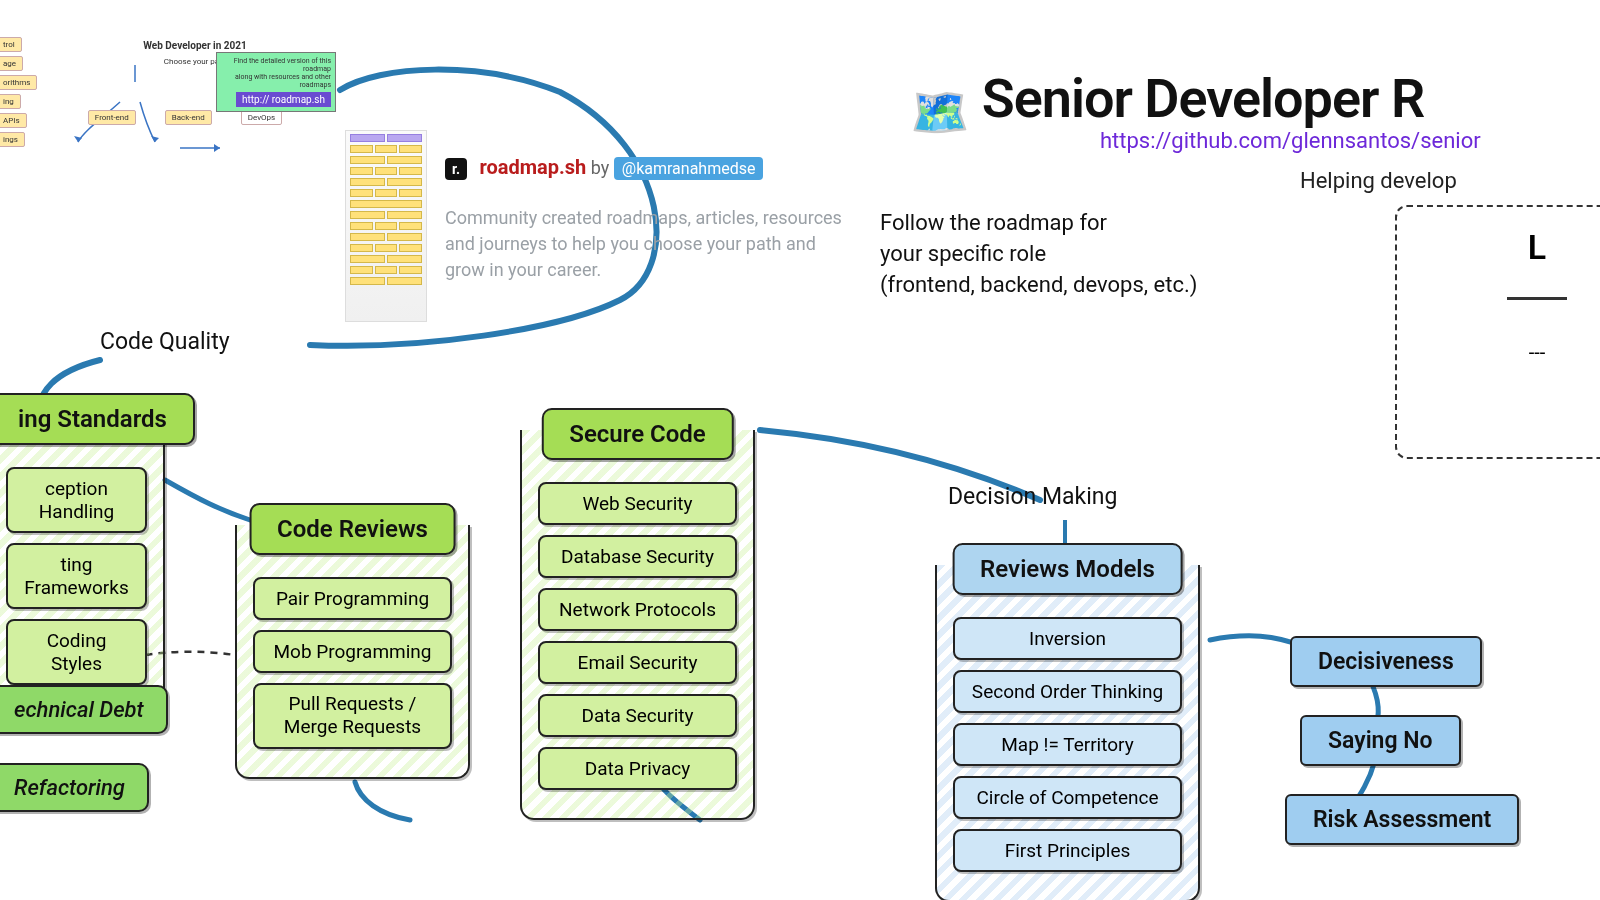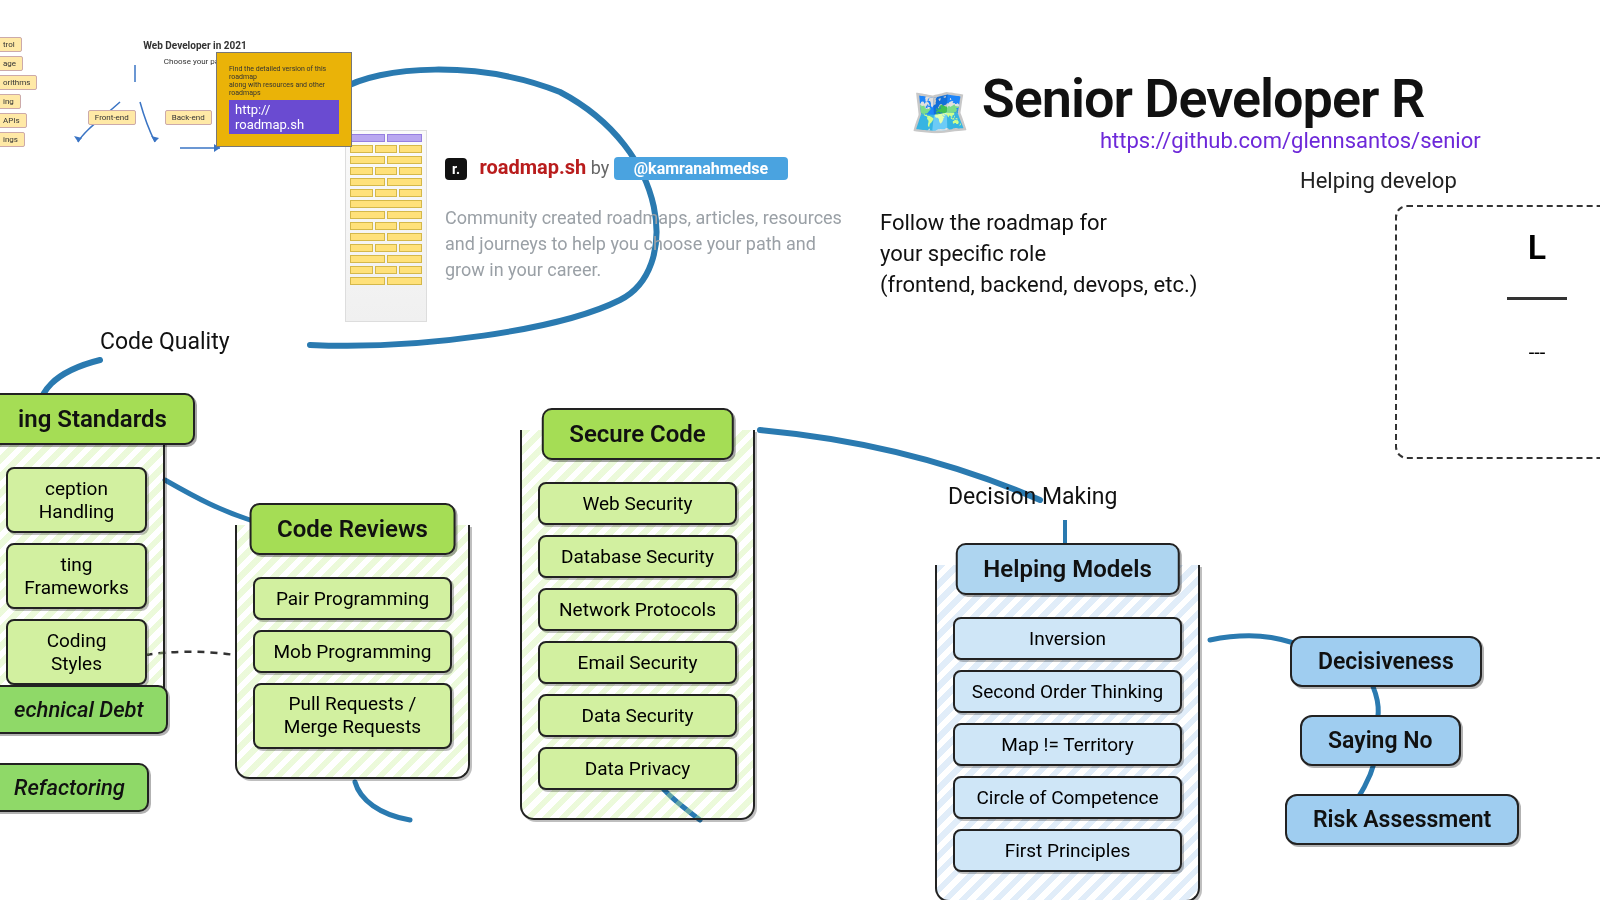--- a/index.html
+++ b/index.html
@@ -30,36 +30,36 @@
     border:2px solid #222;border-radius:8px;background:#d2f0a0;
     padding:8px 14px;margin:10px 0;font-size:19px;text-align:center;
     box-shadow:2px 2px 0 rgba(0,0,0,.25);
   }
   .item.blue{background:#cfe6f7}
   .pill{
     position:absolute;border:2px solid #222;border-radius:10px;background:#8fd968;
     padding:10px 22px;font-size:22px;font-style:italic;font-weight:500;color:#111;
     box-shadow:2px 2px 0 rgba(0,0,0,.3);
   }
-  .pill.blue{position:absolute;border:2px solid #222;border-radius:12px;background:#9fcdf0;padding:10px 26px;font-size:23px;font-weight:600;box-shadow:2px 2px 0 rgba(0,0,0,.3);font-style:normal}
+  .pill.blue{position:absolute;border:2px solid #222;border-radius:6px;background:#9fcdf0;padding:10px 26px;font-size:23px;font-weight:600;box-shadow:2px 2px 0 rgba(0,0,0,.3);font-style:normal}
   svg.connectors{position:absolute;left:0;top:0;width:1600px;height:900px;pointer-events:none}
   
   .rsh-card{display:flex;align-items:flex-start;font-size:18px;color:#555}
   .rsh-logo{width:22px;height:22px;background:#111;border-radius:4px;display:inline-flex;align-items:center;justify-content:center;color:#fff;font-weight:700;font-size:14px;margin-right:8px}
   .rsh-title{font-weight:700;color:#b91c1c;font-size:20px}
   .rsh-by{color:#666;font-size:18px}
-  .rsh-author{background:#4aa3e0;color:#fff;border-radius:4px;padding:2px 20px;font-size:16px;font-weight:700}
+  .rsh-author{background:#4aa3e0;color:#fff;border-radius:4px;padding:2px 8px;font-size:16px;font-weight:400}
   .rsh-desc{font-size:18px;color:#9aa0a6;line-height:1.45;max-width:410px;margin-top:25px}
   
   .inset2021{font-size:10px;color:#333}
   .inset2021 .hdr{font-weight:700;text-align:center}
   .inset2021 .choose{font-size:8px;text-align:center;margin-top:6px}
   .tinybox{display:inline-block;border:1px solid #caa;background:#ffe9a6;border-radius:2px;padding:2px 6px;font-size:8px;margin:2px}
-  .purplebox{border:1px solid #777;background:#eab308;font-size:7px;padding:12px;width:110px;text-align:left}
-  .purplebox .link{background:#6a4bd1;color:#fff;padding:2px 6px;display:inline-block;margin-top:3px;font-size:13px}
+  .purplebox{border:1px solid #777;background:#86efac;font-size:7px;padding:4px;width:110px;text-align:right}
+  .purplebox .link{background:#6a4bd1;color:#fff;padding:2px 6px;display:inline-block;margin-top:3px;font-size:10px}
   .thumb{width:80px;height:190px;background:linear-gradient(#fafafa,#f0f0f0);border:1px solid #ddd;position:relative;overflow:hidden}
   .thumb .row{height:8px;margin:3px 4px;display:flex;gap:2px}
   .thumb .c{flex:1;background:#ffe17a;border:1px solid #d4b84a}
   .thumb .c.p{background:#b9a7f0;border-color:#967fe0}
   .partial-left-group .group-body{border-left:none;border-radius:0 0 14px 0}
   .partial-left-group .group-head{left:0;transform:none;border-top-left-radius:0;border-bottom-left-radius:0}
 </style>
 </head>
 <body>
 
@@ -245,21 +245,21 @@
     <div class="item">Data Privacy</div>
   </div>
 </div>
 
 <div class="pill" style="left:-10px;top:685px;border-top-left-radius:0;border-bottom-left-radius:0">echnical Debt</div>
 <div class="pill" style="left:-10px;top:763px;border-top-left-radius:0;border-bottom-left-radius:0">Refactoring</div>
 
 <div class="abs section-head" style="left:948px;top:483px">Decision Making</div>
 
 <div class="group" style="left:935px;top:565px;width:265px">
-  <div class="group-head blue">Helping Models</div>
+  <div class="group-head blue">Reviews Models</div>
   <div class="group-body blue">
     <div class="item blue">Inversion</div>
     <div class="item blue">Second Order Thinking</div>
     <div class="item blue">Map != Territory</div>
     <div class="item blue">Circle of Competence</div>
     <div class="item blue">First Principles</div>
   </div>
 </div>
 
 <div class="pill blue" style="left:1290px;top:636px">Decisiveness</div>

